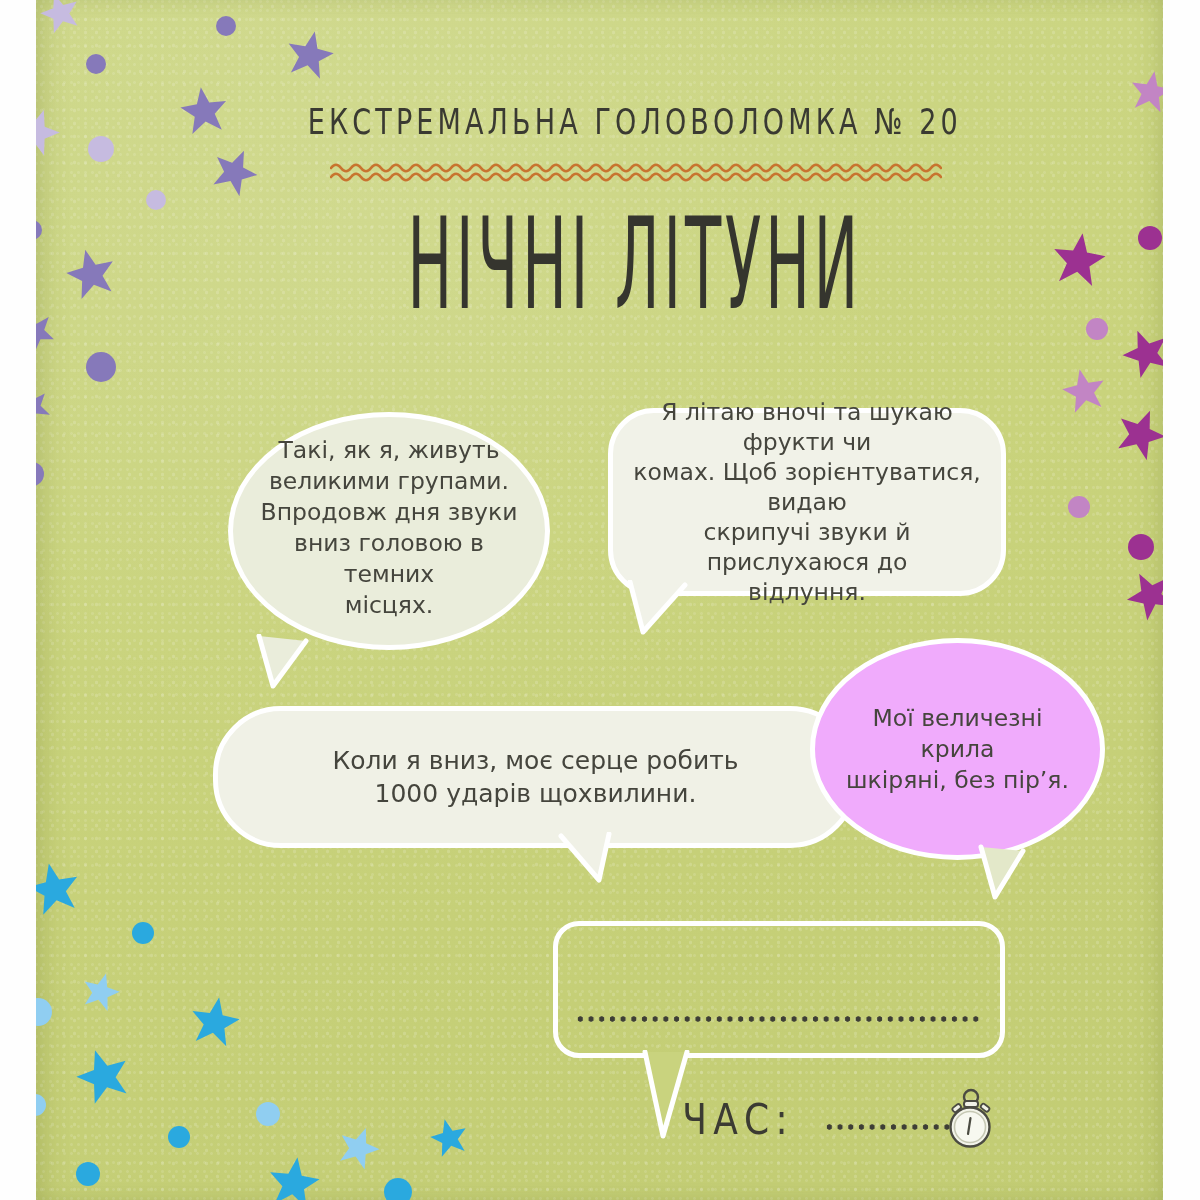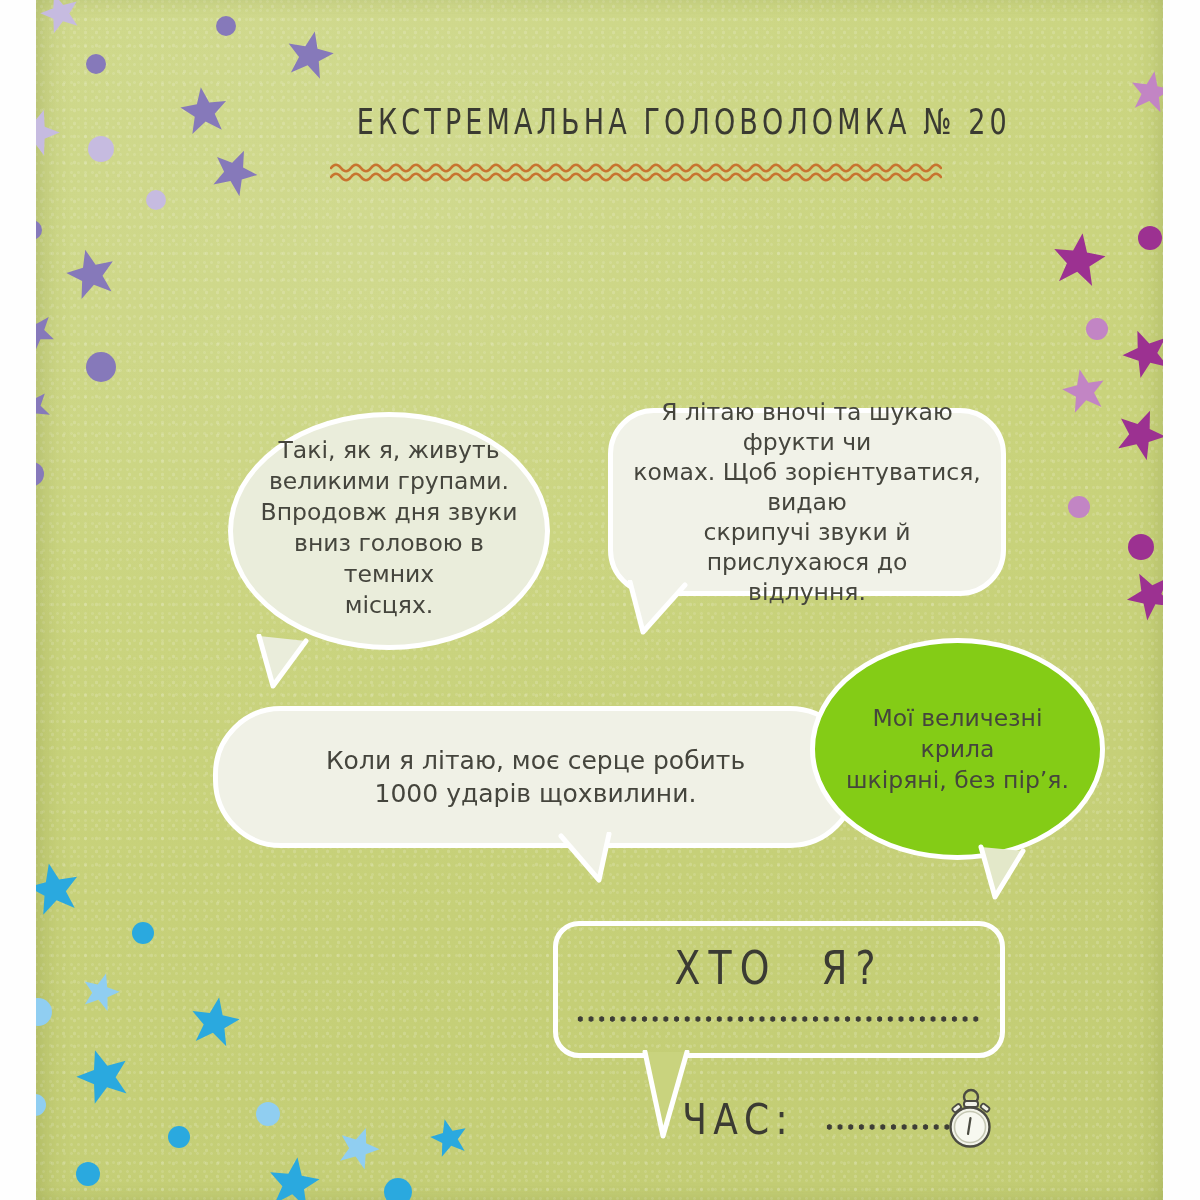--- a/index.html
+++ b/index.html
@@ -17,39 +17,39 @@
          box-shadow:inset 16px 0 28px -12px rgba(105,118,40,.30),
                     inset -14px 0 24px -12px rgba(105,118,40,.25);}
   .edge{position:absolute;top:0;bottom:0;background:#fefefe;z-index:5;}
   .edge.left{left:0;width:36px;}
   .edge.right{right:0;width:37px;}
 
   .deco{position:absolute;z-index:1;}
   .deco.star{clip-path:polygon(50% 2%,63% 36%,98% 38%,71% 61%,81% 96%,50% 74%,19% 96%,29% 61%,2% 38%,37% 36%);}
   .deco.dot{border-radius:50%;}
 
-  .kicker{position:absolute;left:285px;top:102px;width:700px;display:flex;z-index:2;}
+  .kicker{position:absolute;left:285px;top:102px;width:700px;display:flex;justify-content:center;z-index:2;}
   .kicker span{white-space:nowrap;font-size:33px;letter-spacing:5px;color:#3a3a32;
                transform:scale(.82,1.08);font-weight:500;}
   .waves{position:absolute;left:330px;top:162px;z-index:2;}
   .waves path{fill:none;stroke:#c8742f;stroke-width:2.6;stroke-linecap:round;}
   .big-title{position:absolute;left:285px;top:190px;width:700px;display:flex;justify-content:center;z-index:2;margin:0;}
   .big-title span{white-space:nowrap;font-size:106px;letter-spacing:7px;color:#35352e;
                   font-weight:normal;transform:scale(.56,1.20);transform-origin:center top;}
 
   .bubble{position:absolute;z-index:2;border:5px solid #fff;box-sizing:border-box;
           display:flex;align-items:center;justify-content:center;text-align:center;color:#45453d;}
   .bubble-text{white-space:pre-line;text-align:center;}
   .b1{left:228px;top:412px;width:322px;height:238px;border-radius:50%;background:#eaeddb;
       font-size:23.5px;line-height:31px;padding:0 16px 6px 16px;}
   .b2{left:608px;top:408px;width:398px;height:188px;border-radius:46px;background:#f1f2e8;
       font-size:23.5px;line-height:30px;padding:0 10px;}
   .b3{left:213px;top:706px;width:645px;height:142px;border-radius:68px;background:#f0f1e6;
       font-size:25px;line-height:33px;}
-  .b4{left:810px;top:638px;width:295px;height:222px;border-radius:50%;background:#84cc16;
+  .b4{left:810px;top:638px;width:295px;height:222px;border-radius:50%;background:#f0abfc;
       font-size:23.5px;line-height:31px;padding:0 18px;}
   .tail{position:absolute;z-index:3;}
   .t1{left:252px;top:634px;}
   .t2{left:622px;top:580px;}
   .t3{left:556px;top:832px;}
   .t4{left:974px;top:844px;}
   .t5{left:640px;top:1050px;}
 
   .whoami{position:absolute;left:553px;top:921px;width:452px;height:137px;z-index:2;
           border:5px solid #fff;border-radius:26px;box-sizing:border-box;background:transparent;}
@@ -117,20 +117,23 @@
 
   <div class="kicker">
     <span>ЕКСТРЕМАЛЬНА ГОЛОВОЛОМКА № 20</span>
   </div>
 
   <svg class="waves" width="612" height="22" viewBox="0 0 612 22">
     <path d="M1 6 q5 -6.5 10 0 q5 6.5 10 0 q5 -6.5 10 0 q5 6.5 10 0 q5 -6.5 10 0 q5 6.5 10 0 q5 -6.5 10 0 q5 6.5 10 0 q5 -6.5 10 0 q5 6.5 10 0 q5 -6.5 10 0 q5 6.5 10 0 q5 -6.5 10 0 q5 6.5 10 0 q5 -6.5 10 0 q5 6.5 10 0 q5 -6.5 10 0 q5 6.5 10 0 q5 -6.5 10 0 q5 6.5 10 0 q5 -6.5 10 0 q5 6.5 10 0 q5 -6.5 10 0 q5 6.5 10 0 q5 -6.5 10 0 q5 6.5 10 0 q5 -6.5 10 0 q5 6.5 10 0 q5 -6.5 10 0 q5 6.5 10 0 q5 -6.5 10 0 q5 6.5 10 0 q5 -6.5 10 0 q5 6.5 10 0 q5 -6.5 10 0 q5 6.5 10 0 q5 -6.5 10 0 q5 6.5 10 0 q5 -6.5 10 0 q5 6.5 10 0 q5 -6.5 10 0 q5 6.5 10 0 q5 -6.5 10 0 q5 6.5 10 0 q5 -6.5 10 0 q5 6.5 10 0 q5 -6.5 10 0 q5 6.5 10 0 q5 -6.5 10 0 q5 6.5 10 0 q5 -6.5 10 0 q5 6.5 10 0 q5 -6.5 10 0 q5 6.5 10 0 q5 -6.5 10 0 q5 6.5 10 0 q5 -6.5 10 0 q5 6.5 10 0 q5 -6.5 10 0 q5 6.5 10 0 q5 -6.5 10 0"></path>
     <path d="M1 15 q5 -6.5 10 0 q5 6.5 10 0 q5 -6.5 10 0 q5 6.5 10 0 q5 -6.5 10 0 q5 6.5 10 0 q5 -6.5 10 0 q5 6.5 10 0 q5 -6.5 10 0 q5 6.5 10 0 q5 -6.5 10 0 q5 6.5 10 0 q5 -6.5 10 0 q5 6.5 10 0 q5 -6.5 10 0 q5 6.5 10 0 q5 -6.5 10 0 q5 6.5 10 0 q5 -6.5 10 0 q5 6.5 10 0 q5 -6.5 10 0 q5 6.5 10 0 q5 -6.5 10 0 q5 6.5 10 0 q5 -6.5 10 0 q5 6.5 10 0 q5 -6.5 10 0 q5 6.5 10 0 q5 -6.5 10 0 q5 6.5 10 0 q5 -6.5 10 0 q5 6.5 10 0 q5 -6.5 10 0 q5 6.5 10 0 q5 -6.5 10 0 q5 6.5 10 0 q5 -6.5 10 0 q5 6.5 10 0 q5 -6.5 10 0 q5 6.5 10 0 q5 -6.5 10 0 q5 6.5 10 0 q5 -6.5 10 0 q5 6.5 10 0 q5 -6.5 10 0 q5 6.5 10 0 q5 -6.5 10 0 q5 6.5 10 0 q5 -6.5 10 0 q5 6.5 10 0 q5 -6.5 10 0 q5 6.5 10 0 q5 -6.5 10 0 q5 6.5 10 0 q5 -6.5 10 0 q5 6.5 10 0 q5 -6.5 10 0 q5 6.5 10 0 q5 -6.5 10 0 q5 6.5 10 0 q5 -6.5 10 0"></path>
   </svg>
 
+  <h1 class="big-title">
+    <span>НІЧНІ ЛІТУНИ</span>
+  </h1>
 
   <div class="bubble b1">
     <div class="bubble-text">Такі, як я, живуть
 великими групами.
 Впродовж дня звуки
 вниз головою в темних
 місцях.</div>
   </div>
   <svg class="tail t1" width="58" height="58" viewBox="0 0 58 58">
     <path d="M7 2 L21 52 L54 7" fill="#eaeddb" stroke="#fff" stroke-width="5" stroke-linejoin="round" stroke-linecap="round"></path>
@@ -140,39 +143,36 @@
     <div class="bubble-text">Я літаю вночі та шукаю фрукти чи
 комах. Щоб зорієнтуватися, видаю
 скрипучі звуки й прислухаюся до
 відлуння.</div>
   </div>
   <svg class="tail t2" width="70" height="58" viewBox="0 0 70 58">
     <path d="M8 2 L21 52 L63 5" fill="#f1f2e8" stroke="#fff" stroke-width="5" stroke-linejoin="round" stroke-linecap="round"></path>
   </svg>
 
   <div class="bubble b3">
-    <div class="bubble-text">Коли я літаю, моє серце робить
+    <div class="bubble-text">Коли я вниз, моє серце робить
 1000 ударів щохвилини.</div>
   </div>
   <svg class="tail t3" width="58" height="54" viewBox="0 0 58 54">
     <path d="M5 4 L43 48 L53 2" fill="#f0f1e6" stroke="#fff" stroke-width="5" stroke-linejoin="round" stroke-linecap="round"></path>
   </svg>
 
   <div class="bubble b4">
     <div class="bubble-text">Мої величезні крила
 шкіряні, без пір’я.</div>
   </div>
   <svg class="tail t4" width="54" height="58" viewBox="0 0 54 58">
     <path d="M7 3 L21 53 L49 7" fill="#e3e8c9" stroke="#fff" stroke-width="5" stroke-linejoin="round" stroke-linecap="round"></path>
   </svg>
 
   <div class="whoami">
-    <div class="q-row">
-      <span>ХТО Я?</span>
-    </div>
     <div class="answer-dots"></div>
   </div>
   <svg class="tail t5" width="52" height="92" viewBox="0 0 52 92">
     <path d="M5 2 L23 86 L47 2" fill="#c9d37e" stroke="#fff" stroke-width="5" stroke-linejoin="round" stroke-linecap="round"></path>
   </svg>
 
   <div class="time-row">
     <span class="time-label">ЧАС:</span>
     <div class="time-dots"></div>
   </div>

